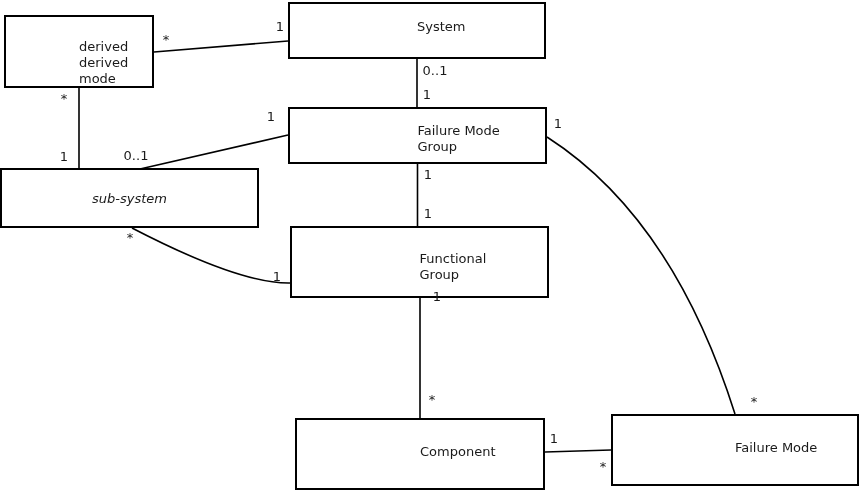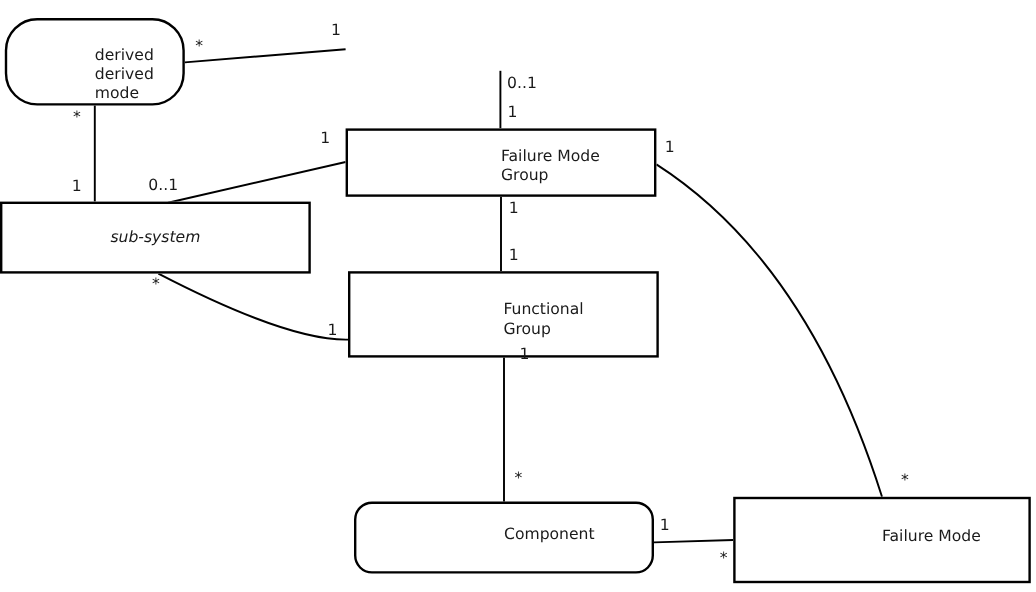--- a/index.html
+++ b/index.html
@@ -59,28 +59,33 @@
     <path d="M79,88 L79,168"></path>
     <path d="M417,59 L417,107"></path>
     <path d="M140,169 L288,135"></path>
     <path d="M417.5,164 L417.5,226"></path>
     <path d="M132,228 Q240,284 290,283"></path>
     <path d="M420,284 L420,418"></path>
     <path d="M545,452 L611,450"></path>
     <path d="M547,137 Q673,218 735,414"></path>
   </svg>
 
-  <div class="box" style="left:4px; top:15px; width:150px; height:73px;border-radius:27px;">
+  <div class="box" style="left:4px; top:15px; width:150px; height:73px;">
     <div class="box-label from-center" style="top:66%;">
       <span>derived</span>
       <span>derived</span>
       <span>mode</span>
     </div>
   </div>
 
+  <div class="box" style="left:288px; top:2px; width:258px; height:57px;">
+    <div class="box-label from-center" style="top:44%;">
+      <span>System</span>
+    </div>
+  </div>
 
   <div class="box" style="left:288px; top:107px; width:259px; height:57px;">
     <div class="box-label from-center" style="top:57%;">
       <span>Failure Mode</span>
       <span>Group</span>
     </div>
   </div>
 
   <div class="box" style="left:0px; top:168px; width:259px; height:60px;font-style:italic;">
     <div class="box-label centered" style="top:51%;">
@@ -88,21 +93,21 @@
     </div>
   </div>
 
   <div class="box" style="left:290px; top:226px; width:259px; height:72px;">
     <div class="box-label from-center" style="top:58%;">
       <span>Functional</span>
       <span>Group</span>
     </div>
   </div>
 
-  <div class="box" style="left:295px; top:418px; width:250px; height:60px;border-radius:15px;">
+  <div class="box" style="left:295px; top:418px; width:250px; height:72px;">
     <div class="box-label from-center" style="top:47%;">
       <span>Component</span>
     </div>
   </div>
 
   <div class="box" style="left:611px; top:414px; width:248px; height:72px;">
     <div class="box-label from-center" style="top:47%;">
       <span>Failure Mode</span>
     </div>
   </div>

